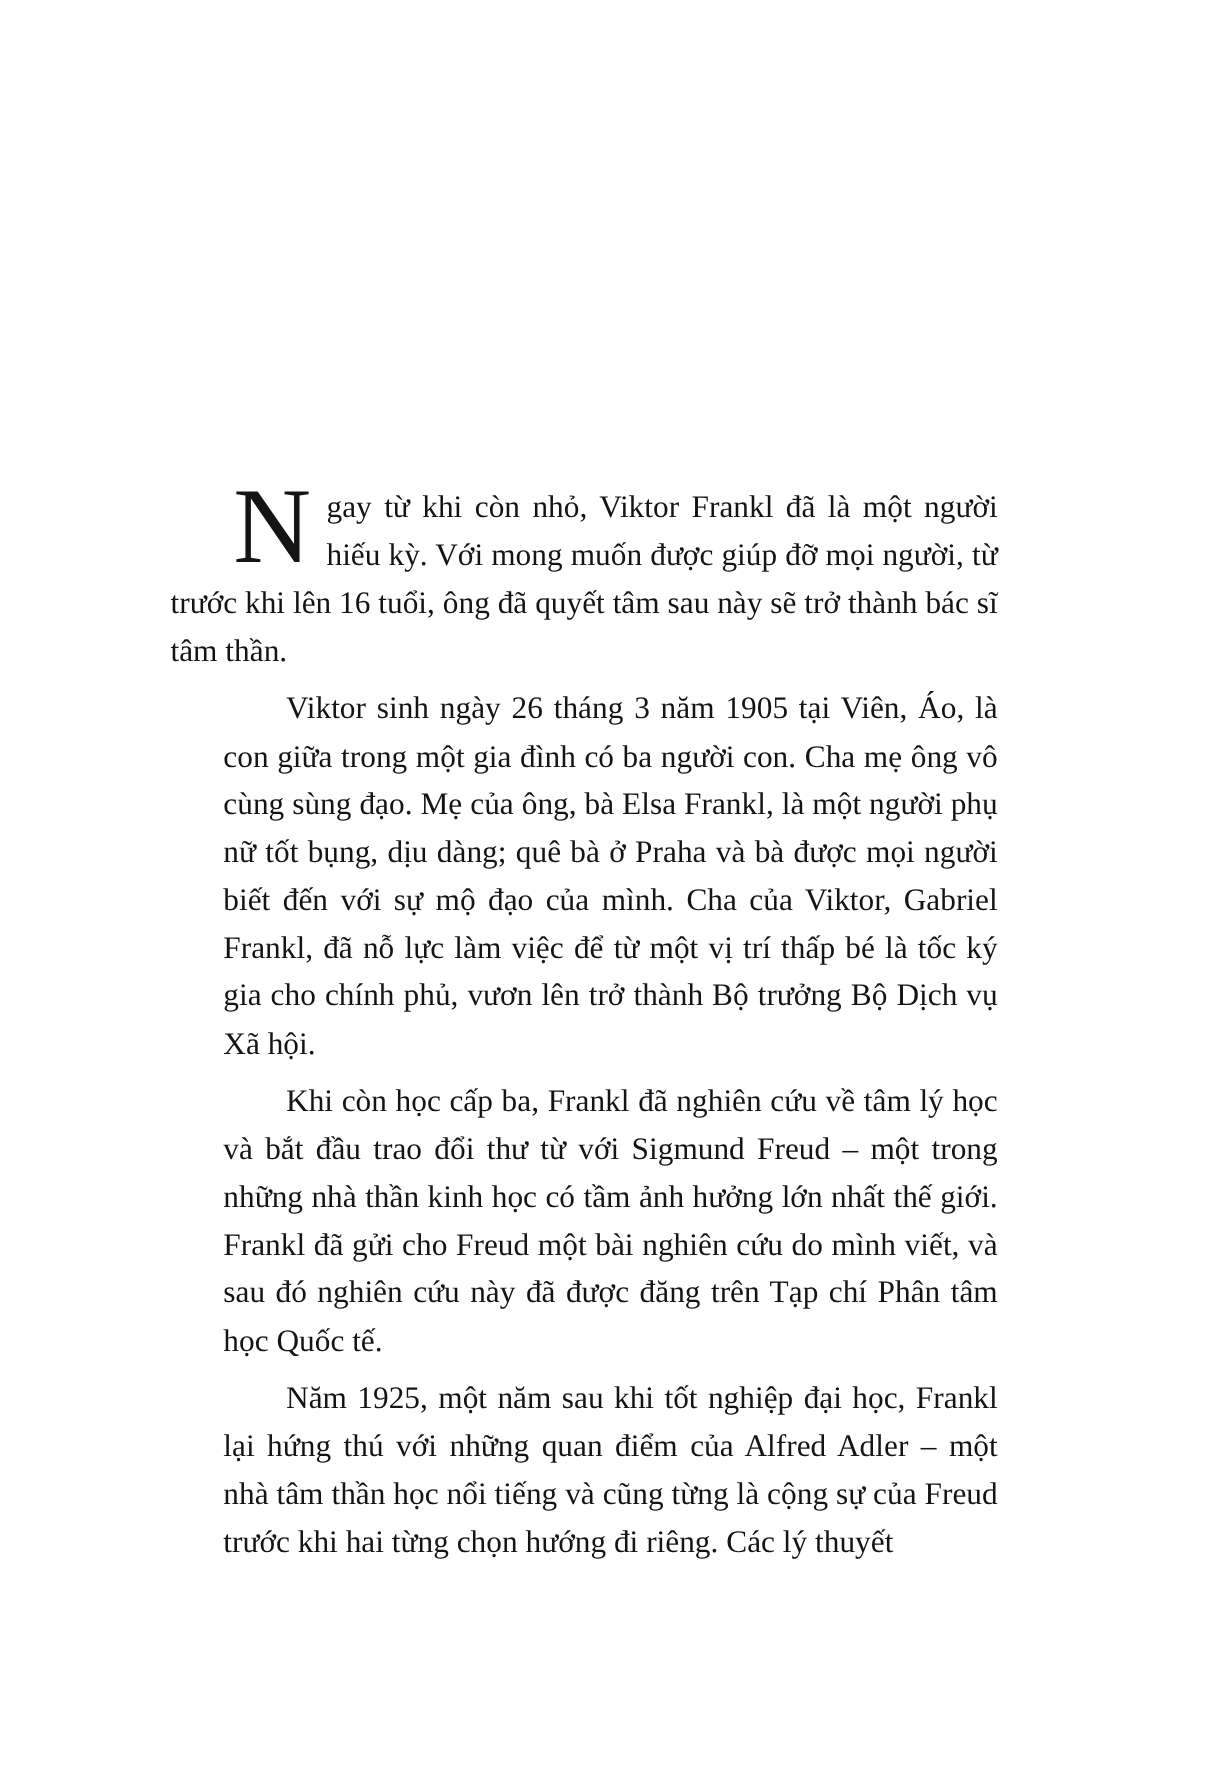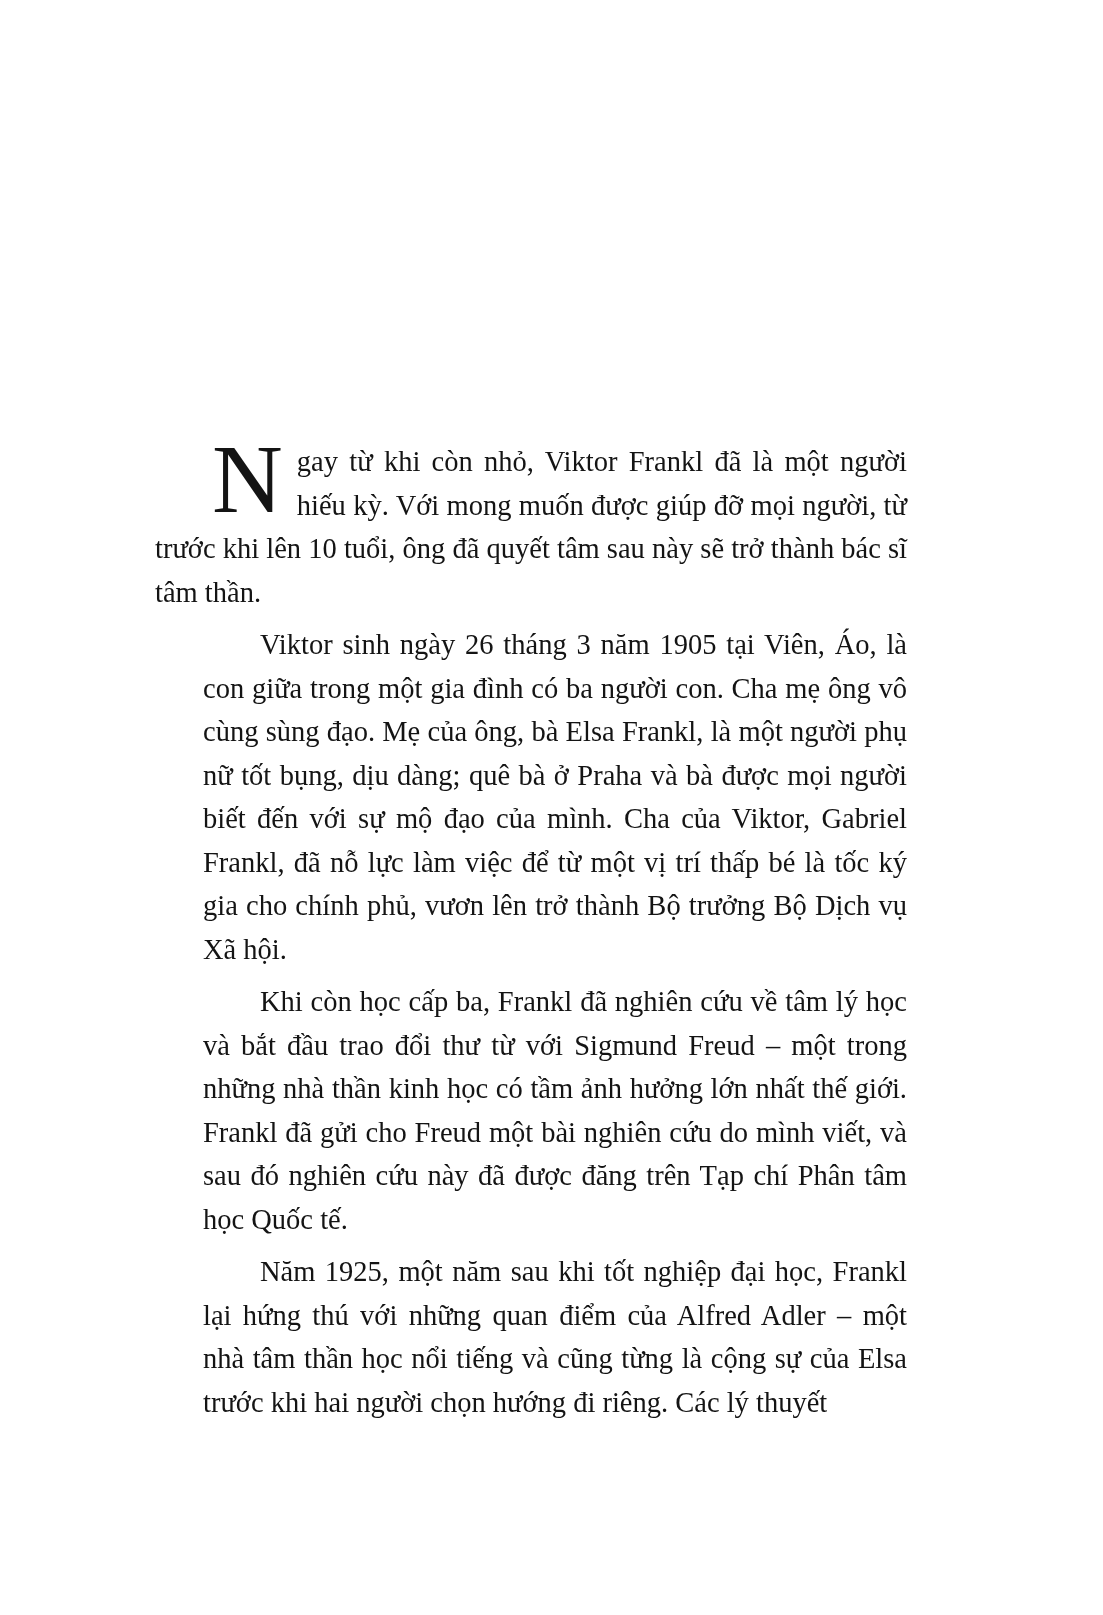--- a/index.html
+++ b/index.html
@@ -45,25 +45,25 @@
     margin-left: 57px;
     color: #141414;
   }
 </style>
 </head>
 <body>
 
 <div class="page">
   <div class="text-block">
     <p class="first">
-      <span class="dropcap">N</span><span>gay từ khi còn nhỏ, Viktor Frankl đã là một người hiếu kỳ. Với mong muốn được giúp đỡ mọi người, từ trước khi lên 10 tuổi, ông đã quyết tâm sau này sẽ trở thành bác sĩ tâm thần.</span>
+      <span class="dropcap">N</span><span>gay từ khi còn nhỏ, Viktor Frankl đã là một người hiếu kỳ. Với mong muốn được giúp đỡ mọi người, từ trước khi lên 16 tuổi, ông đã quyết tâm sau này sẽ trở thành bác sĩ tâm thần.</span>
     </p>
     <p>
       <span>Viktor sinh ngày 26 tháng 3 năm 1905 tại Viên, Áo, là con giữa trong một gia đình có ba người con. Cha mẹ ông vô cùng sùng đạo. Mẹ của ông, bà Elsa Frankl, là một người phụ nữ tốt bụng, dịu dàng; quê bà ở Praha và bà được mọi người biết đến với sự mộ đạo của mình. Cha của Viktor, Gabriel Frankl, đã nỗ lực làm việc để từ một vị trí thấp bé là tốc ký gia cho chính phủ, vươn lên trở thành Bộ trưởng Bộ Dịch vụ Xã hội.</span>
     </p>
     <p>
       <span>Khi còn học cấp ba, Frankl đã nghiên cứu về tâm lý học và bắt đầu trao đổi thư từ với Sigmund Freud – một trong những nhà thần kinh học có tầm ảnh hưởng lớn nhất thế giới. Frankl đã gửi cho Freud một bài nghiên cứu do mình viết, và sau đó nghiên cứu này đã được đăng trên Tạp chí Phân tâm học Quốc tế.</span>
     </p>
     <p>
-      <span>Năm 1925, một năm sau khi tốt nghiệp đại học, Frankl lại hứng thú với những quan điểm của Alfred Adler – một nhà tâm thần học nổi tiếng và cũng từng là cộng sự của Elsa trước khi hai người chọn hướng đi riêng. Các lý thuyết</span>
+      <span>Năm 1925, một năm sau khi tốt nghiệp đại học, Frankl lại hứng thú với những quan điểm của Alfred Adler – một nhà tâm thần học nổi tiếng và cũng từng là cộng sự của Freud trước khi hai từng chọn hướng đi riêng. Các lý thuyết</span>
     </p>
   </div>
 </div>
 
 </body></html>

